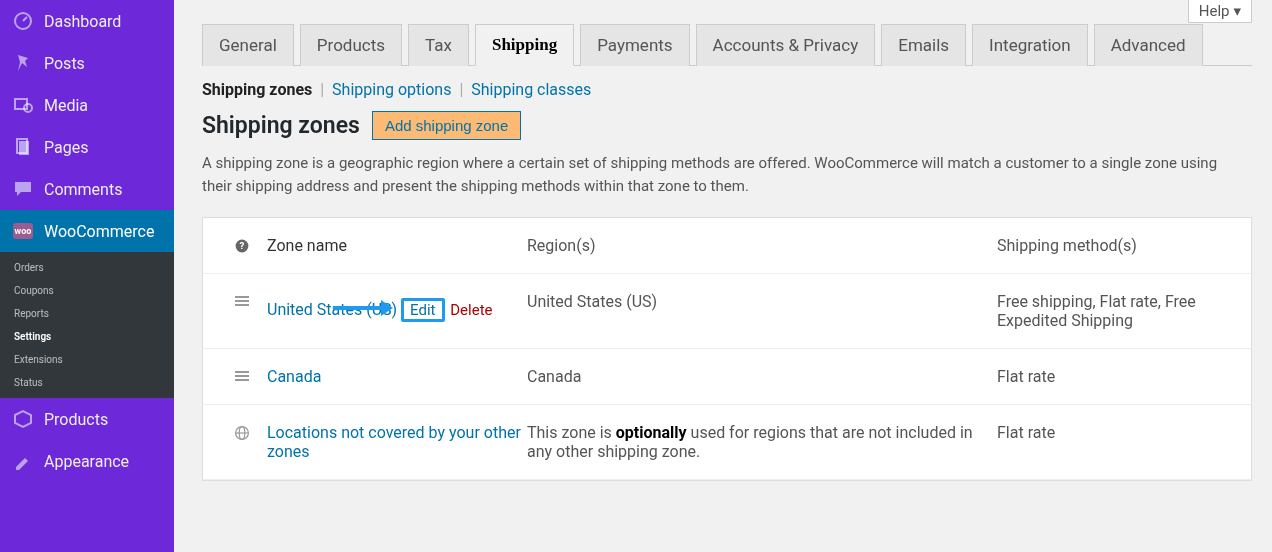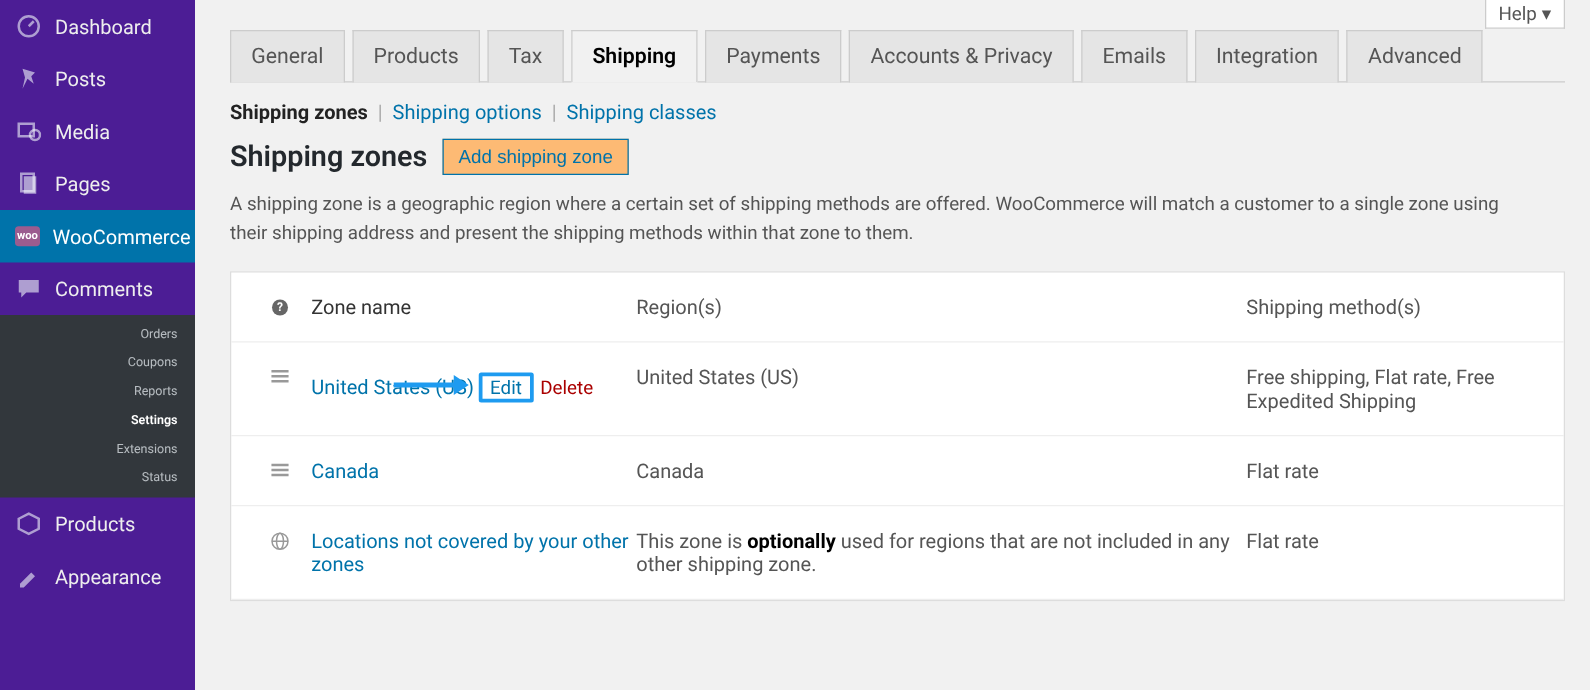--- a/index.html
+++ b/index.html
@@ -1,38 +1,38 @@
 <!DOCTYPE html>
 <html><head>
 <meta charset="utf-8">
 <style>
   * { box-sizing: border-box; margin: 0; padding: 0; }
   body { font-family: -apple-system, BlinkMacSystemFont, "Segoe UI", Roboto, sans-serif; font-size: 14px; color: #444; background: #f1f1f1; }
   .wrap { display: flex; width: 1272px; height: 552px; overflow: hidden; }
 
   
-  .sidebar { width: 156px; background: #4c1d95; color: #eee; flex-shrink: 0; text-align: right; }
+  .sidebar { width: 174px; background: #6d28d9; color: #eee; flex-shrink: 0; }
   .sidebar-item { display: flex; align-items: center; padding: 8px 12px; color: #eee; cursor: pointer; font-size: 16px; }
   .sidebar-item.top { padding: 10px 12px; }
   .sidebar-item .icon { width: 22px; height: 22px; margin-right: 10px; display: inline-flex; align-items: center; justify-content: center; color: rgba(240,245,250,.6); }
   .sidebar-item.active { background: #0073aa; color: #fff; position: relative; }
   .sidebar-item.active .icon { color: #fff; }
   .sidebar-item.active::after { content: ""; position: absolute; right: -8px; top: 50%; margin-top: -8px; border: 8px solid transparent; border-right-color: #f1f1f1; }
   .sidebar-sub { background: #32373c; padding: 4px 0; }
   .sidebar-sub .sub-item { padding: 6px 14px; color: rgba(240,245,250,.7); cursor: pointer; font-size: 10px; }
   .sidebar-sub .sub-item.current { color: #fff; font-weight: 600; }
   .wc-logo { background: #9b5c8f; color: #fff; font-size: 9px; font-weight: bold; border-radius: 3px; width: 20px; height: 16px; display: inline-flex; align-items: center; justify-content: center; }
 
   
   .main { flex: 1; padding: 0 20px 0 28px; background: #f1f1f1; position: relative; overflow: hidden; }
   .help-tab { position: absolute; top: 0; right: 20px; border: 1px solid #ccc; border-top: none; background: #fff; padding: 2px 10px; font-size: 15px; cursor: pointer; color: #555; display: flex; align-items: center; gap: 4px; }
 
   .nav-tabs { display: flex; gap: 6px; margin-top: 24px; border-bottom: 1px solid #ccc; }
   .nav-tab { padding: 10px 16px; background: #e5e5e5; border: 1px solid #ccc; border-bottom: none; margin-bottom: -1px; color: #555; font-size: 17px; cursor: pointer; }
-  .nav-tab.active { background: #f1f1f1; border-bottom: 1px solid #f1f1f1; color: #000; font-weight: 600; }
+  .nav-tab.active { background: #f1f1f1; border-bottom: 1px solid #f1f1f1; color: #000; font-weight: 600; font-family: Liberation Serif, serif; }
 
   .subsub { margin: 14px 0 12px; font-size: 16px; }
   .subsub .sep { color: #aaa; margin: 0 4px; }
   .subsub a { color: #0073aa; text-decoration: none; cursor: pointer; }
   .subsub .current { color: #222; font-weight: 700; }
 
   .page-title-row { display: flex; align-items: center; gap: 12px; margin-bottom: 12px; }
   .page-title { font-size: 23px; font-weight: 600; color: #23282d; }
   .add-btn { border: 1px solid #0073aa; color: #0073aa; background: #fdba74; padding: 5px 12px; font-size: 15px; cursor: pointer; }
 
@@ -89,34 +89,34 @@
     </div>
     <div class="sidebar-item top">
       <span class="icon">
           <svg viewBox="0 0 20 20" width="20" height="20" fill="currentColor">
             <rect x="4" y="2" width="10" height="14" fill="none" stroke="currentColor" stroke-width="2"></rect>
             <rect x="6" y="4" width="10" height="14" fill="currentColor"></rect>
           </svg>
         </span>
       <span>Pages</span>
     </div>
+    <div class="sidebar-item top">
+      <span class="icon">
+          <svg viewBox="0 0 20 20" width="20" height="20" fill="currentColor">
+            <path d="M2 3h16v10H8l-4 4v-4H2z"></path>
+          </svg>
+        </span>
+      <span>Comments</span>
+    </div>
+
     <div class="sidebar-item top active">
       <span class="icon">
           <span class="wc-logo">woo</span>
         </span>
       <span>WooCommerce</span>
-    </div>
-
-    <div class="sidebar-item top">
-      <span class="icon">
-          <svg viewBox="0 0 20 20" width="20" height="20" fill="currentColor">
-            <path d="M2 3h16v10H8l-4 4v-4H2z"></path>
-          </svg>
-        </span>
-      <span>Comments</span>
     </div>
     <div class="sidebar-sub">
       <div class="sub-item">Orders</div>
       <div class="sub-item">Coupons</div>
       <div class="sub-item">Reports</div>
       <div class="sub-item current">Settings</div>
       <div class="sub-item">Extensions</div>
       <div class="sub-item">Status</div>
     </div>
 

